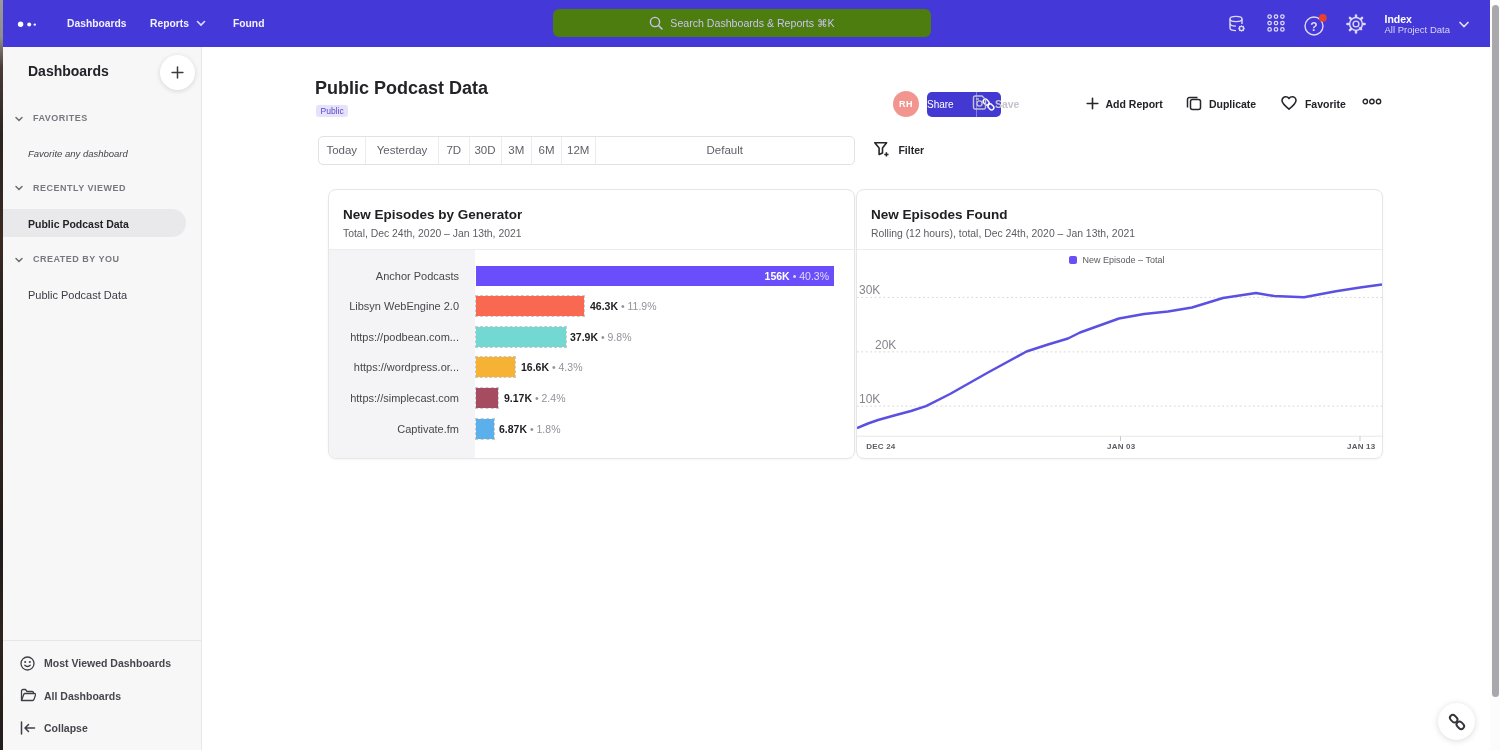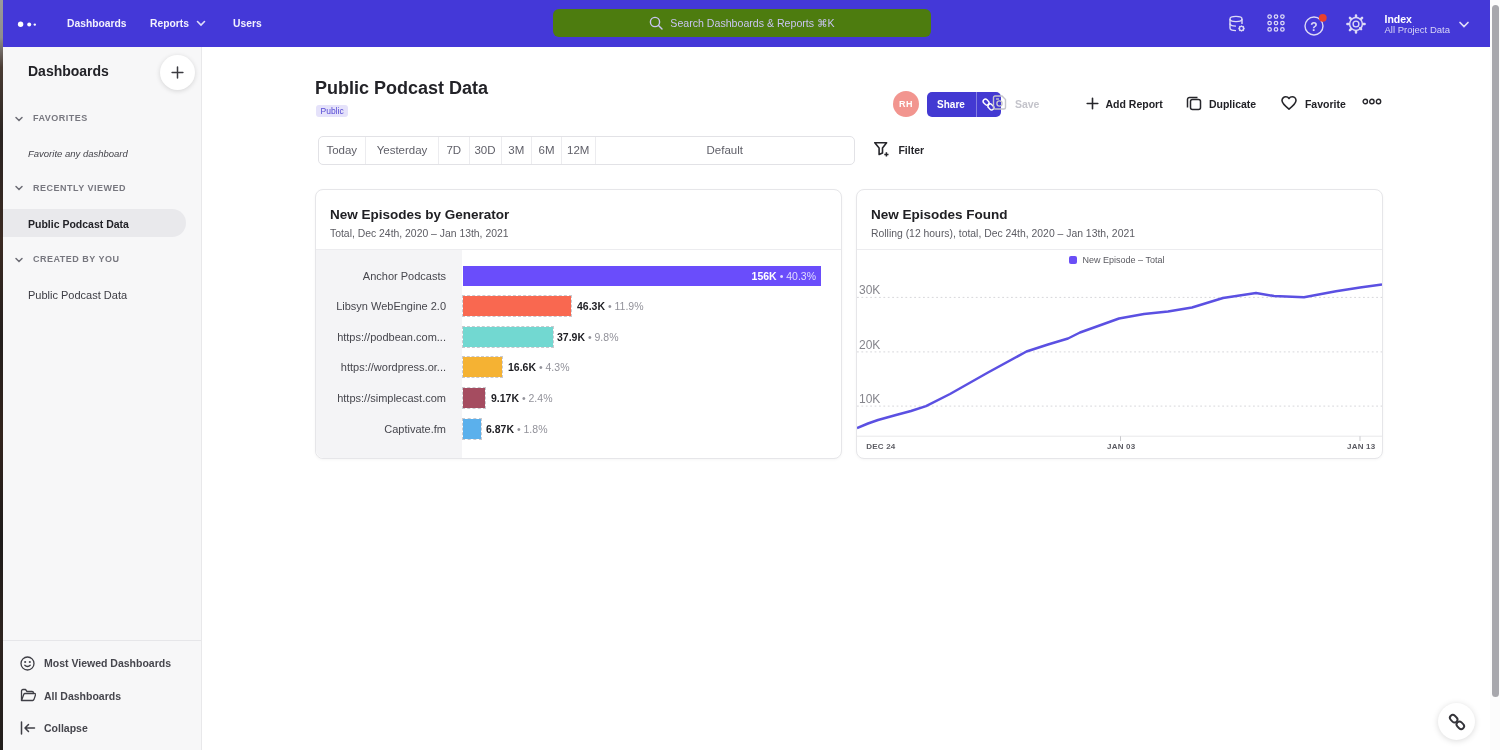--- a/index.html
+++ b/index.html
@@ -39,43 +39,43 @@
 .boticon { position:absolute; left:17px; color:#3f3f46; }
 
 
 #main { left:202px; top:47px; width:1288px; height:703px; background:#fff; }
 #pagetitle { position:absolute; left:113px; top:30px; font-size:18px; font-weight:700; color:#232328; line-height:22px; }
 #pubtag { position:absolute; left:114px; top:57.5px; height:12.5px; line-height:13px; padding:0 4.5px; background:#e5e2fa; color:#5448d4; font-size:8.5px; border-radius:3px; }
 
 
 #avatar { position:absolute; left:691px; top:44px; width:26px; height:26px; border-radius:50%; background:#f2958f; color:#fff; font-size:9px; font-weight:700; text-align:center; line-height:26px; letter-spacing:0.5px; }
 #sharebtn { position:absolute; left:725px; top:44.5px; width:74px; height:25px; background:#4339d2; border-radius:5px; }
-#sharebtn .lbl { position:absolute; left:0; top:0; width:48px; height:28px; line-height:25px; text-align:center; color:#fff; font-size:10px; font-weight:700; }
+#sharebtn .lbl { position:absolute; left:0; top:0; width:48px; height:28px; line-height:25px; color:#fff; font-size:10px; font-weight:400; }
 #sharebtn .sep { position:absolute; left:48.5px; top:0px; width:1px; height:25px; background:rgba(255,255,255,0.35); }
 #sharebtn svg { position:absolute; left:54px; top:5px; }
 .hbtn { position:absolute; top:44px; height:26px; line-height:26px; font-size:10.5px; font-weight:700; color:#222227; white-space:nowrap; }
 .hbtn svg { vertical-align:-3px; margin-right:4px; }
-#savebtn { left:789px; color:#c4c4cb;text-align:right; }
+#savebtn { left:769px; color:#c4c4cb;text-align:right; }
 #addbtn { left:884px; }
 #dupbtn { left:984px; }
 #favbtn { left:1078px; }
 #moredots { position:absolute; left:1160px; top:50.5px; }
 
 
 #datebar { position:absolute; left:115.5px; top:88.5px; width:537.5px; height:29.5px; border:1px solid #e2e2e6; border-radius:5px; background:#fff; display:flex; }
 #dateseg { width:180px; background:#f5f5f6; border-right:1px solid #e4e4e7; border-radius:4px 0 0 4px; font-size:10.3px; font-weight:700; color:#19191c; line-height:27.5px; padding-left:9px; white-space:nowrap; }
 #dateseg svg { vertical-align:-3px; margin-right:7px; }
 .dbtn { border-right:1px solid #ececef; font-size:11.5px; color:#5f5f68; text-align:center; line-height:27.5px; }
 .dbtn:last-child { border-right:none; }
 #filter { position:absolute; left:670.5px; top:89px; height:28px; line-height:28px; font-size:10.5px; font-weight:700; color:#26262b; }
 #filter svg { vertical-align:-3px; margin-right:6px; }
 
 
 .card { position:absolute; top:141.5px; width:527px; height:270px; background:#fff; border:1px solid #e6e6e9; border-radius:8px; box-shadow:0 1px 3px rgba(0,0,0,0.04); }
-#card1 { left:113px; }
+#card1 { left:126px; }
 #card2 { left:654px; }
 .card .ct { position:absolute; left:14px; top:17px; font-size:13.5px; font-weight:700; color:#202024; line-height:16px; }
 .card .cs { position:absolute; left:14px; top:37.5px; font-size:10.4px; color:#5c5c63; line-height:13px; }
 .card .cdiv { position:absolute; left:0; top:59px; width:100%; border-top:1px solid #ececef; }
 
 
 #panel { position:absolute; left:0; top:60px; width:145.5px; height:208.5px; background:#f4f4f6; border-radius:0 0 0 8px; }
 .blabel { position:absolute; width:130px; text-align:right; font-size:11px; color:#46464d; line-height:20px; }
 .bar { position:absolute; left:147px; height:20px; outline:1px dashed #c9c9ce; outline-offset:0px; }
 .bval { position:absolute; font-size:10.5px; font-weight:700; color:#1d1d22; line-height:20px; white-space:nowrap; }
@@ -103,21 +103,21 @@
     <svg class="abs" style="left:12px;top:0" width="28" height="47" viewBox="0 0 28 47">
       <circle cx="5.6" cy="24.2" r="2.7" fill="#fff"></circle>
       <circle cx="14.2" cy="24.4" r="2" fill="#fff"></circle>
       <circle cx="19.8" cy="24.6" r="1.2" fill="#fff"></circle>
     </svg>
     <span class="navlink" style="left:64px;">Dashboards</span>
     <span class="navlink" style="left:147px;">Reports</span>
     <svg class="abs" style="left:193px;top:20px;color:#e0ddf8" width="10" height="7" viewBox="0 0 10 7">
         <path d="M1.5 1.5 L5 5 L8.5 1.5" fill="none" stroke="currentColor" stroke-width="1.6" stroke-linecap="round"></path>
       </svg>
-    <span class="navlink" style="left:230px;">Users</span>
+    <span class="navlink" style="left:230px;">Found</span>
     <div id="search"><svg width="14" height="14" viewBox="0 0 14 14">
           <circle cx="6" cy="6" r="4.6" fill="none" stroke="#c9c5f2" stroke-width="1.4"></circle>
           <path d="M9.5 9.5 L13 13" stroke="#c9c5f2" stroke-width="1.4" stroke-linecap="round"></path>
         </svg>Search Dashboards &amp; Reports ⌘K</div>
 
     <svg class="navico" style="left:1222.5px" width="22" height="22" viewBox="0 0 22 22" fill="none" stroke="#dcd9f6" stroke-width="1.4">
       <ellipse cx="10" cy="6" rx="6" ry="2.6"></ellipse>
       <path d="M4 6 v9 c0 1.4 2.7 2.6 6 2.6 M16 6 v5"></path>
       <path d="M4 10.5 c0 1.4 2.7 2.6 6 2.6"></path>
       <circle cx="15.5" cy="15.5" r="2.1"></circle>
@@ -285,21 +285,21 @@
       <svg id="chartsvg" width="525" height="268" viewBox="0 0 525 268">
         <line x1="0" y1="246.2" x2="525" y2="246.2" stroke="#e8e8ea" stroke-width="1"></line>
         <line x1="0" y1="107.4" x2="525" y2="107.4" stroke="#d7d7db" stroke-width="1" stroke-dasharray="1.8 2.6"></line>
         <line x1="0" y1="161.9" x2="525" y2="161.9" stroke="#d7d7db" stroke-width="1" stroke-dasharray="1.8 2.6"></line>
         <line x1="0" y1="216.1" x2="525" y2="216.1" stroke="#d7d7db" stroke-width="1" stroke-dasharray="1.8 2.6"></line>
         <line x1="263.5" y1="246.2" x2="263.5" y2="251" stroke="#c9c9cd" stroke-width="1"></line>
         <line x1="503" y1="246.2" x2="503" y2="251" stroke="#c9c9cd" stroke-width="1"></line>
         <path d="M0 238 L11 233.5 L21 230 L39 225 L54 221 L69 216.1 L93 204 L131 182.5 L169.5 161.5 L191 154.5 L211 148.5 L223 142.5 L262 128.5 L287 124 L311 121.5 L335 117.5 L366 108 L399 103 L417 106 L447 107.2 L479 101.2 L503 97.5 L525 94.5" fill="none" stroke="#5b50e2" stroke-width="2.5" stroke-linejoin="round"></path>
       </svg>
       <div class="ylab" style="top:96.5px;">30K</div>
-      <div class="ylab" style="top:151px;">20K</div>
+      <div class="ylab" style="top:151px;margin-left:16px;">20K</div>
       <div class="ylab" style="top:205.5px;">10K</div>
       <div class="xlab" style="left:9.3px;">DEC 24</div>
       <div class="xlab" style="left:250px;">JAN 03</div>
       <div class="xlab" style="left:490px;">JAN 13</div>
     </div>
 
     <div id="fab">
         <svg width="20" height="20" viewBox="0 0 20 20" fill="none" stroke="#34343a" stroke-width="1.9">
       <g transform="rotate(-45 10 10)">
         <rect x="7.1" y="1.2" width="5.8" height="8.2" rx="2.9"></rect>

